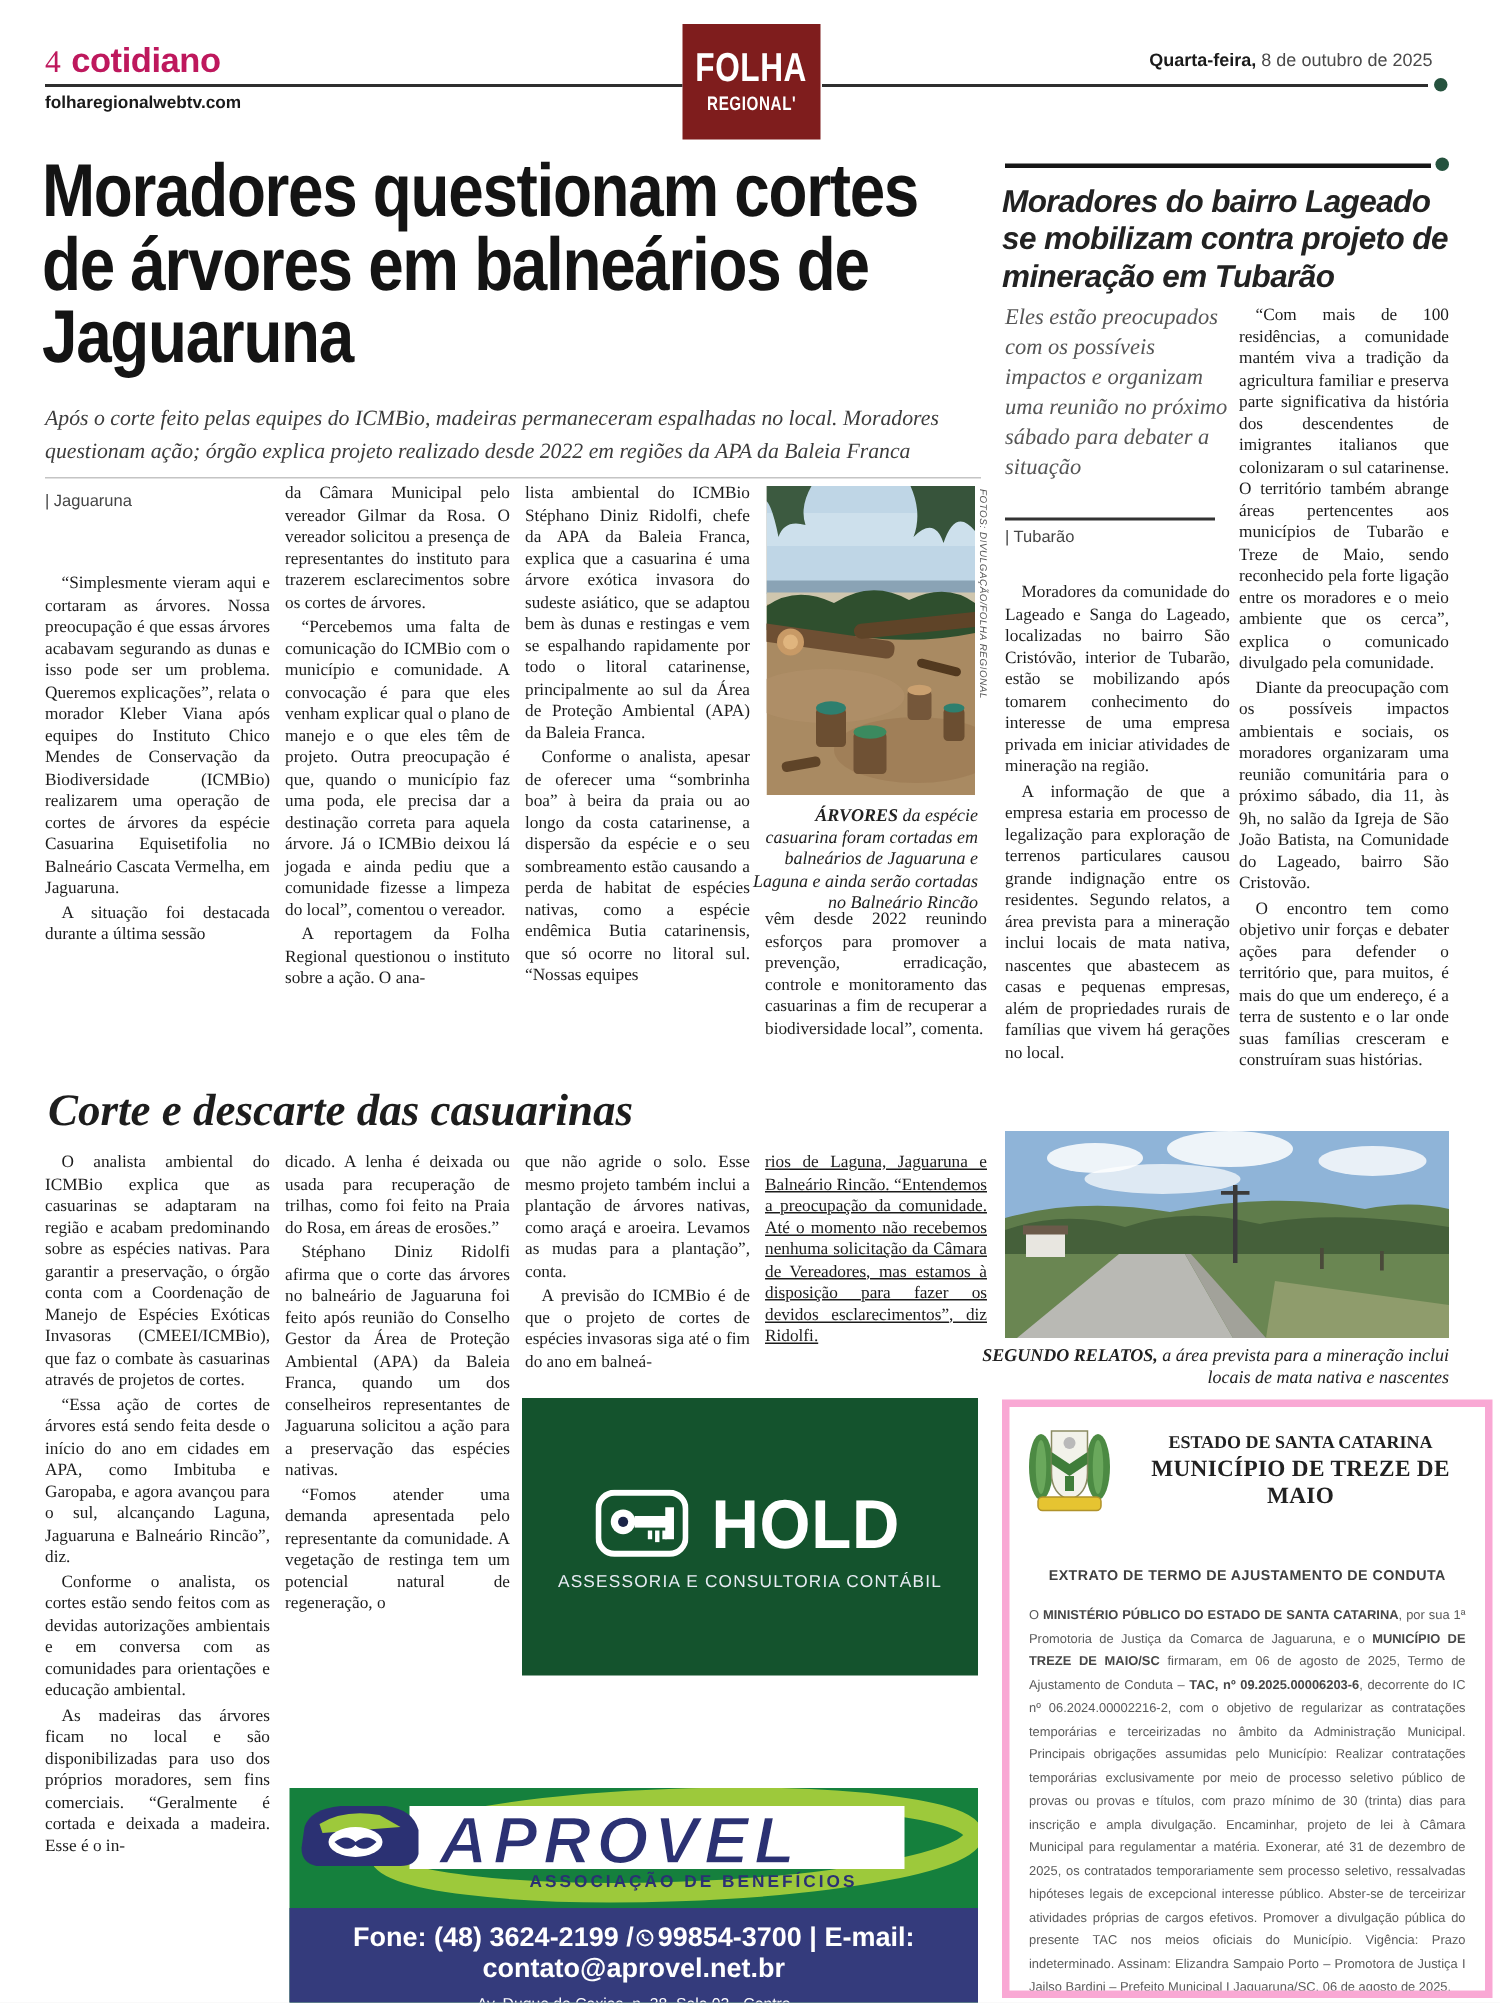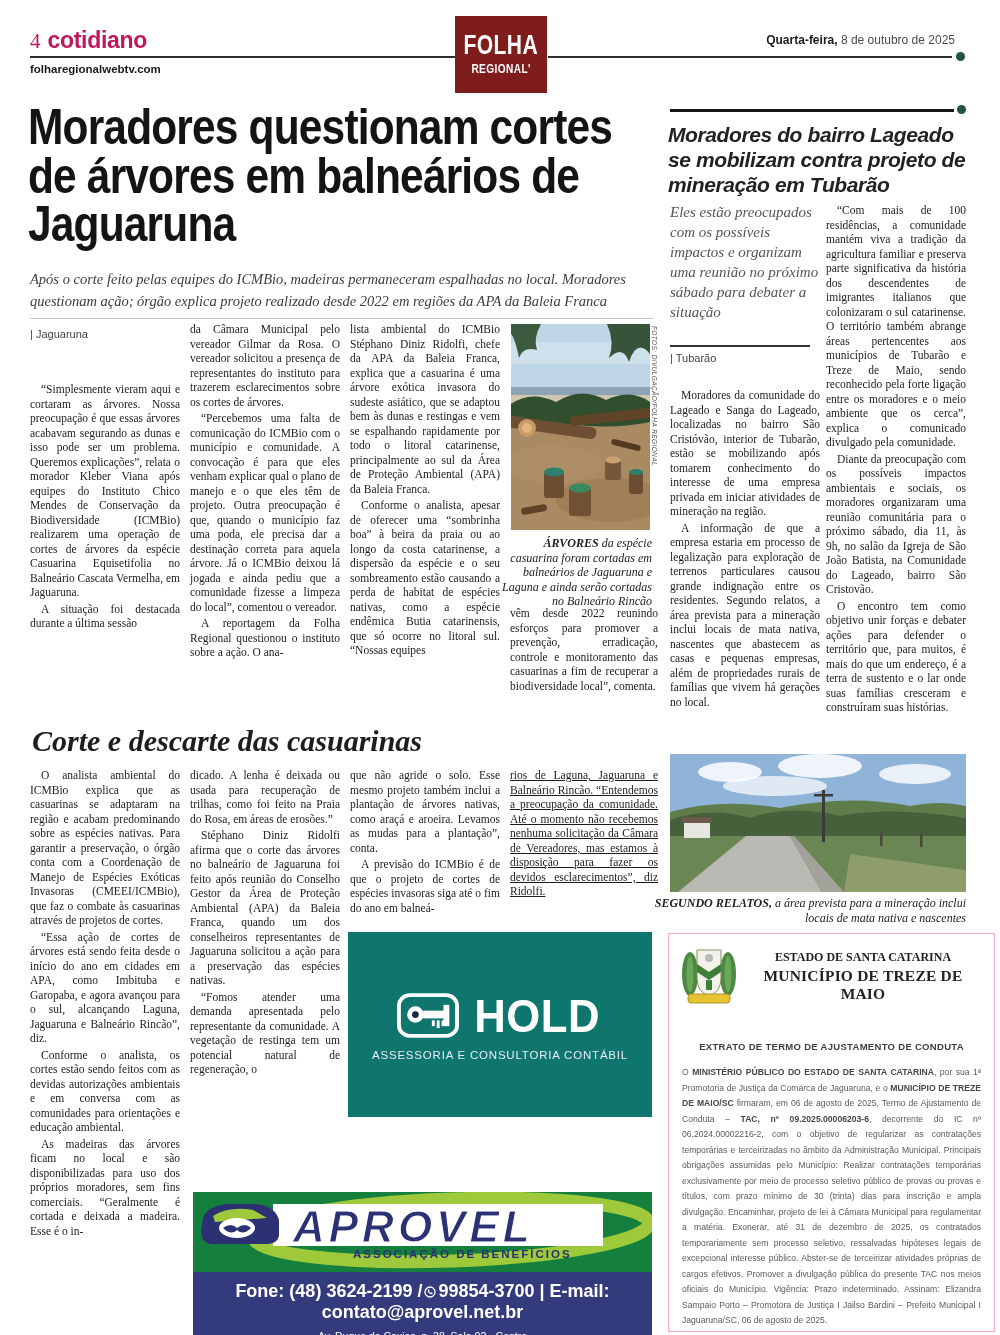--- a/index.html
+++ b/index.html
@@ -52,38 +52,38 @@
 
   .photo2 { position:absolute; left:670px; top:754px; width:296px; height:138px; }
   .cap2 { position:absolute; left:636px; top:896px; width:330px; text-align:right;
           font-family:"Liberation Serif", serif; font-style:italic; font-size:12px; line-height:14.5px; color:#222; }
 
   
   .sec-headline { position:absolute; left:32px; top:724px; font-family:"Liberation Serif", serif;
                   font-weight:bold; font-style:italic; font-size:30px; color:#1d1d1d; }
 
   
-  .hold { position:absolute; left:348px; top:932px; width:304px; height:185px; background:#0f766e;
+  .hold { position:absolute; left:348px; top:932px; width:304px; height:185px; background:#14532d;
           display:flex; flex-direction:column; align-items:center; justify-content:center; }
   .hold-row { display:flex; align-items:center; gap:12px; }
   .hold-name { color:#fff; font-weight:bold; font-size:46px; letter-spacing:0.5px; transform:scaleX(0.95); }
   .hold-tag { color:#e9ecf5; font-size:11.5px; letter-spacing:0.8px; margin-top:6px; }
 
   
   .aprovel { position:absolute; left:193px; top:1192px; width:459px; height:188px; background:#15803d; }
   .ap-bar { position:absolute; left:0; top:80px; width:459px; height:87px; background:#343b7c; color:#fff; text-align:center; }
   .ap-l1 { font-size:18px; font-weight:bold; margin-top:9px; }
   .ap-l2 { font-size:10.5px; font-weight:normal; margin-top:7px; }
   .ap-l3 { font-size:10.5px; font-weight:bold; margin-top:1px; }
   .ap-l4 { font-size:21px; font-weight:bold; letter-spacing:1.5px; margin-top:3px; }
   .wa-ico { display:inline-block; vertical-align:-1px; margin:0 2px; }
 
   
   .legal { position:absolute; left:668px; top:933px; width:327px; height:399px; background:#fff;
-           border:1px solid #f9a8d4; padding:12px 13px; overflow:hidden; }
+           border:5px solid #f9a8d4; padding:12px 13px; overflow:hidden; }
   .legal-crest { position:absolute; left:12px; top:10px; }
   .legal-head { margin-left:64px; width:234px; text-align:center; font-family:"Liberation Serif", serif; color:#222; }
   .legal-state { font-size:12px; font-weight:bold; margin-top:4px; }
   .legal-muni  { font-size:15.5px; font-weight:bold; margin-top:2px; letter-spacing:0.2px; }
   .legal-title { text-align:center; font-size:9.5px; font-weight:bold; letter-spacing:0.3px; color:#3f3f3f; margin-top:38px; }
   .legal-body { margin-top:13px; font-size:8.6px; line-height:15.5px; text-align:justify; color:#5a5a5a; }
   .legal-body b { color:#474747; }
 </style>
 </head>
 <body>

